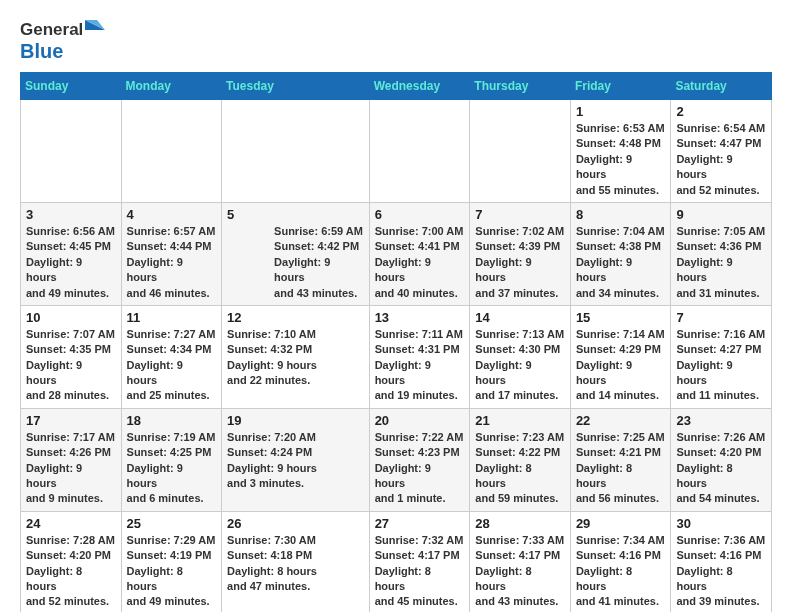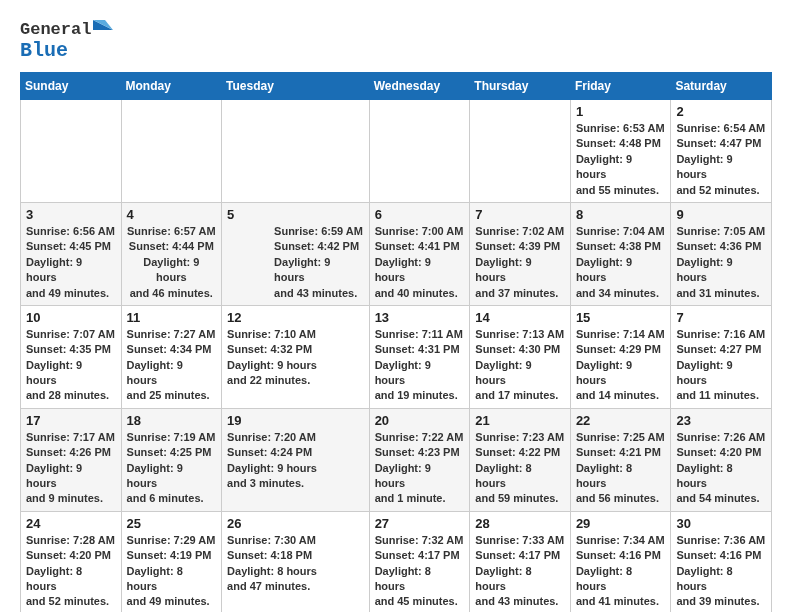--- a/index.html
+++ b/index.html
@@ -13,42 +13,41 @@
     .header-area {
       display: flex;
       justify-content: space-between;
       align-items: flex-start;
       margin-bottom: 10px;
     }
     .logo {
       display: flex;
       align-items: flex-end;
       gap: 4px;
-      font-family: Liberation Mono, monospace;
     }
     .title-area {
       text-align: right;
     }
     .month-title {
       font-size: 36px;
       font-weight: bold;
       color: #333;
     }
     .location {
       font-size: 15px;
       color: #555;
     }
     table {
       width: 100%;
       border-collapse: collapse;
       font-size: 11px;
     }
     thead th {
       background: #1a6db5;
-      color: #ffffff;
+      color: #5eead4;
       padding: 6px 4px;
       text-align: left;
       font-size: 12px;
       font-weight: bold;
       border: 1px solid #1a6db5;
     }
     tbody td {
       border: 1px solid #ccc;
       padding: 4px 5px;
       vertical-align: top;
@@ -134,21 +133,21 @@
       <tr>
         <td>
           <span class="day-number">3</span>
           <div class="day-info" style="white-space: pre-line;">Sunrise: 6:56 AM
 Sunset: 4:45 PM
 Daylight: 9 hours
 and 49 minutes.</div>
         </td>
         <td>
           <span class="day-number">4</span>
-          <div class="day-info" style="white-space: pre-line; text-align: center;">Sunrise: 6:57 AM
+          <div class="day-info" style="white-space: pre-line;">Sunrise: 6:57 AM
 Sunset: 4:44 PM
 Daylight: 9 hours
 and 46 minutes.</div>
         </td>
         <td>
           <span class="day-number">5</span>
           <div class="day-info" style="white-space: pre-line; margin-left: 47px;">Sunrise: 6:59 AM
 Sunset: 4:42 PM
 Daylight: 9 hours
 and 43 minutes.</div>

